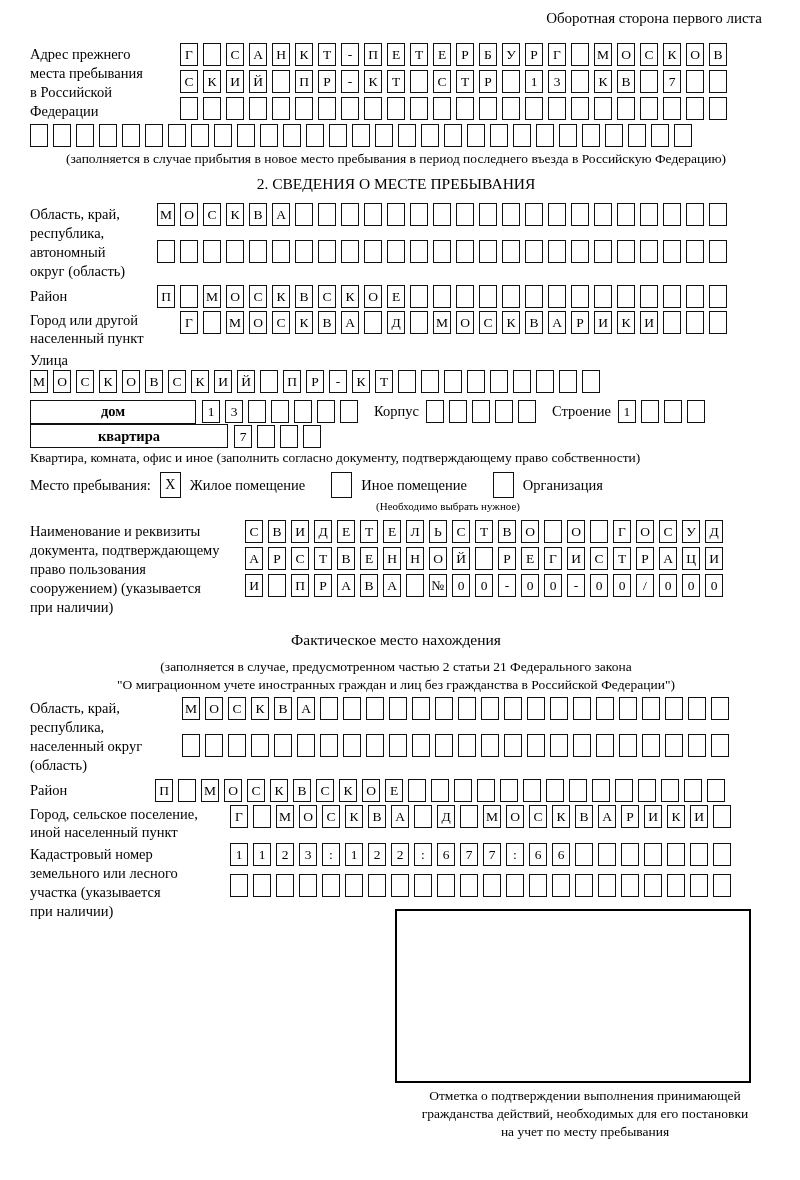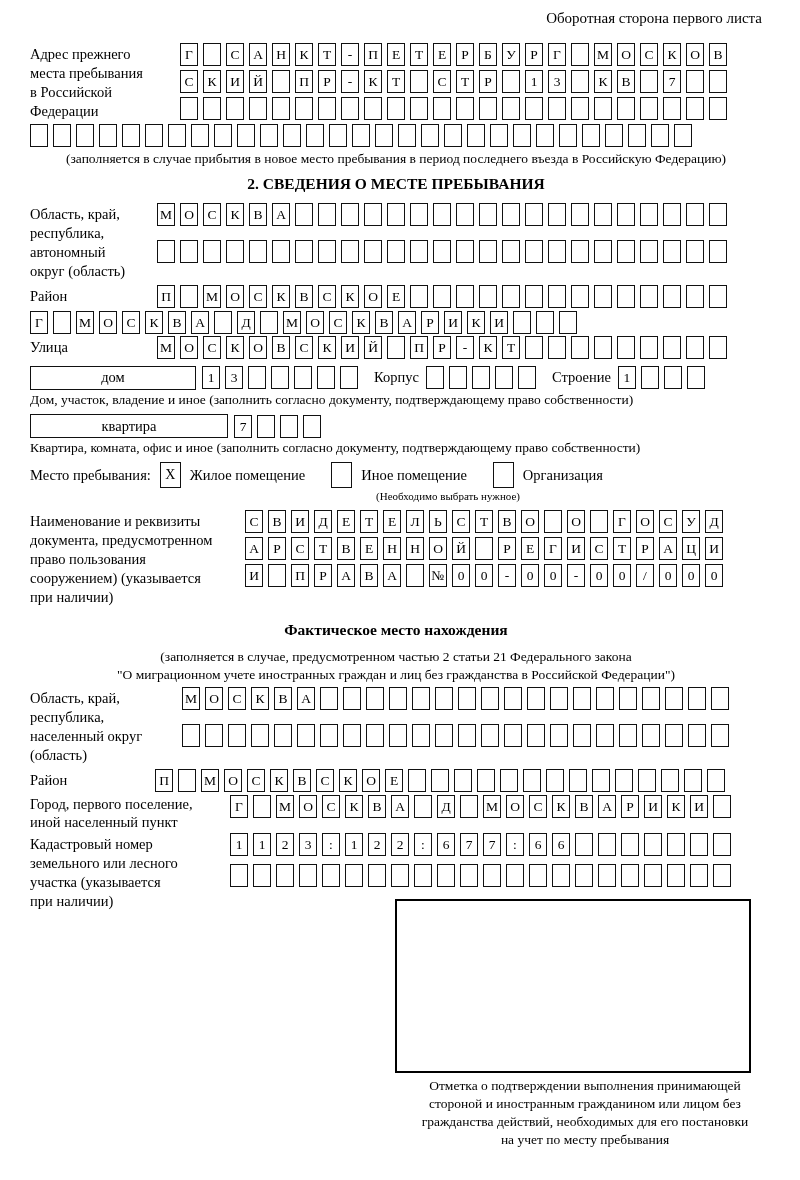--- a/index.html
+++ b/index.html
@@ -8,32 +8,32 @@
   .hdr{text-align:right;font-size:15px;margin-bottom:16px;}
   .row{display:flex;align-items:flex-start;}
   .lbl{flex:none;font-size:14.5px;line-height:19px;padding-top:2px;}
   .w150{width:150px;} .w127{width:127px;} .w152{width:152px;} .w215{width:215px;} .w200{width:200px;} .w125{width:125px;}
   .cells{display:flex;gap:5px;}
   .crow{margin-bottom:4px;}
   .cell{box-sizing:content-box;flex:none;width:16px;height:21px;border:1.6px solid #111;
         font-size:13.5px;line-height:21px;text-align:center;background:#fff;}
   .note{font-size:13.5px;text-align:center;margin:2px 0 4px 0;}
   .note-left{font-size:13.5px;margin:2px 0 6px 0;}
-  .title{font-weight:bold;font-size:15.5px;text-align:center;margin:8px 0 10px 0;}
+  .title{font-weight:normal;font-size:15.5px;text-align:center;margin:8px 0 10px 0;}
   .widebox{box-sizing:content-box;height:22px;border:1.6px solid #111;display:flex;align-items:center;
-           justify-content:center;font-size:14.5px;flex:none;}
+           justify-content:center;font-size:14.5px;flex:none;font-weight:bold;}
   .inl-lbl{font-size:14.5px;line-height:25px;flex:none;}
   .chk{box-sizing:content-box;flex:none;width:19px;height:24px;border:1.6px solid #111;font-size:14px;
        line-height:24px;text-align:center;}
   .stay{align-items:center;margin:4px 0 2px 0;}
   .stay .optlbl{font-size:14.5px;margin:0 26px 0 9px;}
   .subnote{font-size:11px;margin:2px 0 8px 150px;width:340px;text-align:right;}
   .stampbox{margin:-12px 0 4px 365px;width:352px;height:170px;border:2px solid #000;}
   .caption{margin-left:340px;width:430px;text-align:center;font-size:13.5px;line-height:18px;}
-  .mb6{margin-bottom:6px;} .mb2{margin-bottom:2px;}
+  .mb6{margin-bottom:6px;flex-direction:column;} .mb2{margin-bottom:2px;}
   .gap6{margin-left:6px;} 
 </style>
 </head>
 <body>
 
 <div class="page">
 
   <div class="hdr">Оборотная сторона первого листа</div>
 
   <div class="row">
@@ -249,20 +249,24 @@
         <span class="cell"></span>
         <span class="cell"></span>
         <span class="cell"></span>
         <span class="cell"></span>
         <span class="cell"></span>
         <span class="cell"></span>
       </div>
   </div>
 
   <div class="row mb2" style="margin-top:3px">
+    <div class="lbl w150" style="line-height:18px;padding-top:0">
+      <div>Город или другой</div>
+      <div>населенный пункт</div>
+    </div>
     <div class="cells">
         <span class="cell">Г</span>
         <span class="cell"></span>
         <span class="cell">М</span>
         <span class="cell">О</span>
         <span class="cell">С</span>
         <span class="cell">К</span>
         <span class="cell">В</span>
         <span class="cell">А</span>
         <span class="cell"></span>
@@ -335,21 +339,20 @@
         <span class="cell"></span>
       </div>
     <div class="inl-lbl" style="margin:0 7px 0 16px">Строение</div>
     <div class="cells">
         <span class="cell">1</span>
         <span class="cell"></span>
         <span class="cell"></span>
         <span class="cell"></span>
       </div>
   </div>
-  <div class="note-left">Дом, участок, владение и иное (заполнить согласно документу, подтверждающему право собственности)</div>
 
   <div class="row" style="align-items:center">
     <div class="widebox" style="width:196px">квартира</div>
     <div class="cells gap6">
         <span class="cell">7</span>
         <span class="cell"></span>
         <span class="cell"></span>
         <span class="cell"></span>
       </div>
   </div>
@@ -362,21 +365,21 @@
     <span class="chk"></span>
     <span class="optlbl">Иное помещение</span>
     <span class="chk"></span>
     <span class="optlbl">Организация</span>
   </div>
   <div class="subnote">(Необходимо выбрать нужное)</div>
 
   <div class="row">
     <div class="lbl w215" style="line-height:19px">
       <div>Наименование и реквизиты</div>
-      <div>документа, предусмотренном</div>
+      <div>документа, подтверждающему</div>
       <div>право пользования</div>
       <div>сооружением) (указывается</div>
       <div>при наличии)</div>
     </div>
     <div>
       <div class="cells crow">
           <span class="cell">С</span>
           <span class="cell">В</span>
           <span class="cell">И</span>
           <span class="cell">Д</span>
@@ -540,21 +543,21 @@
         <span class="cell"></span>
         <span class="cell"></span>
         <span class="cell"></span>
         <span class="cell"></span>
         <span class="cell"></span>
       </div>
   </div>
 
   <div class="row mb2" style="margin-top:3px">
     <div class="lbl w200" style="line-height:18px;padding-top:0">
-      <div>Город, первого поселение,</div>
+      <div>Город, сельское поселение,</div>
       <div>иной населенный пункт</div>
     </div>
     <div class="cells">
         <span class="cell">Г</span>
         <span class="cell"></span>
         <span class="cell">М</span>
         <span class="cell">О</span>
         <span class="cell">С</span>
         <span class="cell">К</span>
         <span class="cell">В</span>
@@ -631,18 +634,17 @@
           <span class="cell"></span>
           <span class="cell"></span>
           <span class="cell"></span>
         </div>
     </div>
   </div>
 
   <div class="stampbox"></div>
   <div class="caption">
     <div>Отметка о подтверждении выполнения принимающей</div>
-    <div>стороной и иностранным гражданином или лицом без</div>
     <div>гражданства действий, необходимых для его постановки</div>
     <div>на учет по месту пребывания</div>
   </div>
 
 </div>
 
 </body></html>

